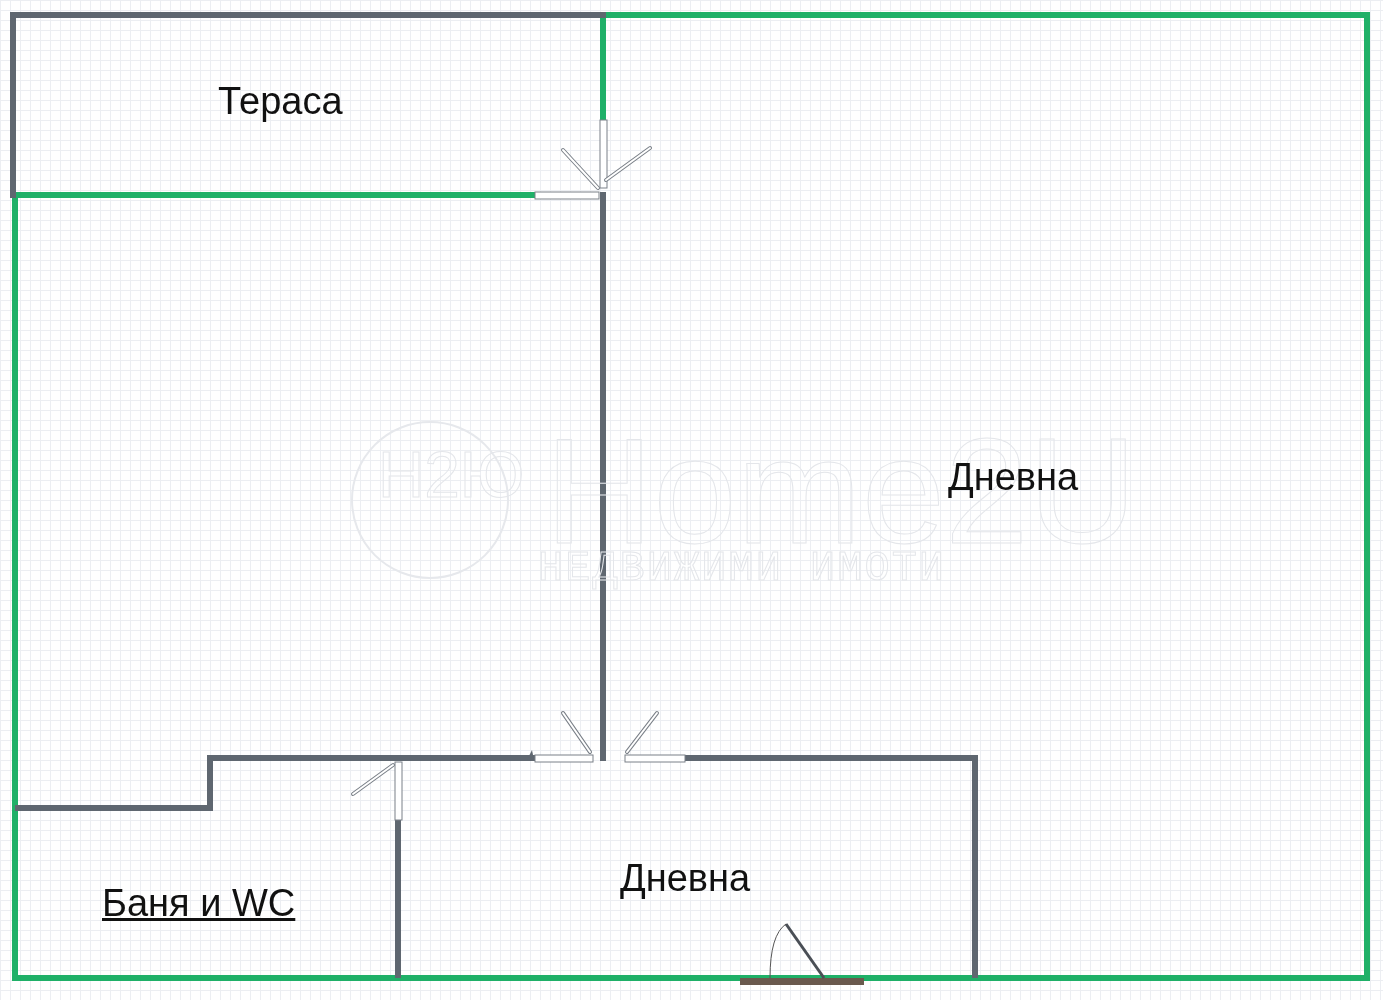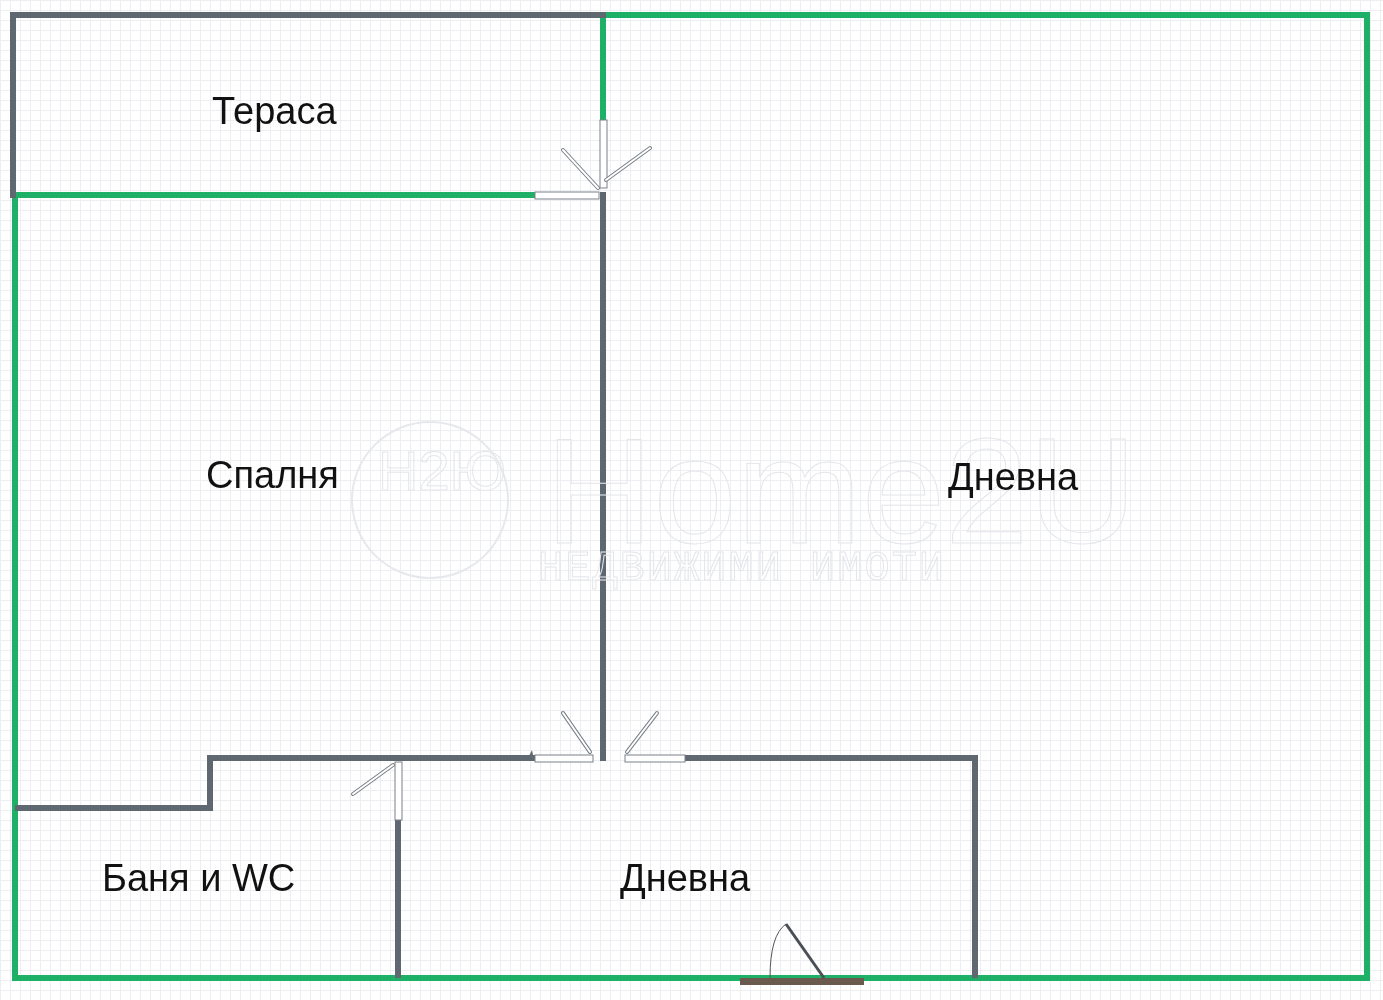--- a/index.html
+++ b/index.html
@@ -83,25 +83,24 @@
     <path d="M527 760 L532 750 L534 760 Z" fill="#5f6770"></path>
 
     <g>
       <rect x="740" y="978" width="124" height="7" fill="#6a5a4e"></rect>
       <line x1="786" y1="924" x2="824" y2="978" stroke="#4a4f56" stroke-width="3"></line>
       <path d="M770 978 Q770 935 786 924" fill="none" stroke="#555" stroke-width="1"></path>
     </g>
   </svg>
 
   
-  <div class="wm-text" style="left:378px;top:438px;font-size:56px;">Н2Ю</div>
+  <div class="wm-text" style="left:378px;top:438px;font-size:64px;">Н2Ю</div>
   <div class="wm-text" style="left:545px;top:405px;font-size:150px;">Home2U</div>
   <div class="wm-text" style="left:538px;top:545px;font-size:42px;letter-spacing:2px;font-family:Liberation Mono, monospace;">НЕДВИЖИМИ ИМОТИ</div>
 
   
-  <div class="label" style="left:212px;top:88px;">Тераса</div>
-  <div class="label" style="left:206px;top:452px;">Спалня</div>
+  <div class="label" style="left:212px;top:78px;padding-left:6px;">Тераса</div>
   <div class="label multi" style="left:832px;top:428px;width:362px;">
     <div>Дневна</div>
   </div>
-  <div class="label" style="left:102px;top:855px;">Баня и WC</div>
+  <div class="label" style="left:102px;top:880px;text-decoration:underline;">Баня и WC</div>
   <div class="label" style="left:620px;top:855px;">Дневна</div>
 </div>
 
 </body></html>

